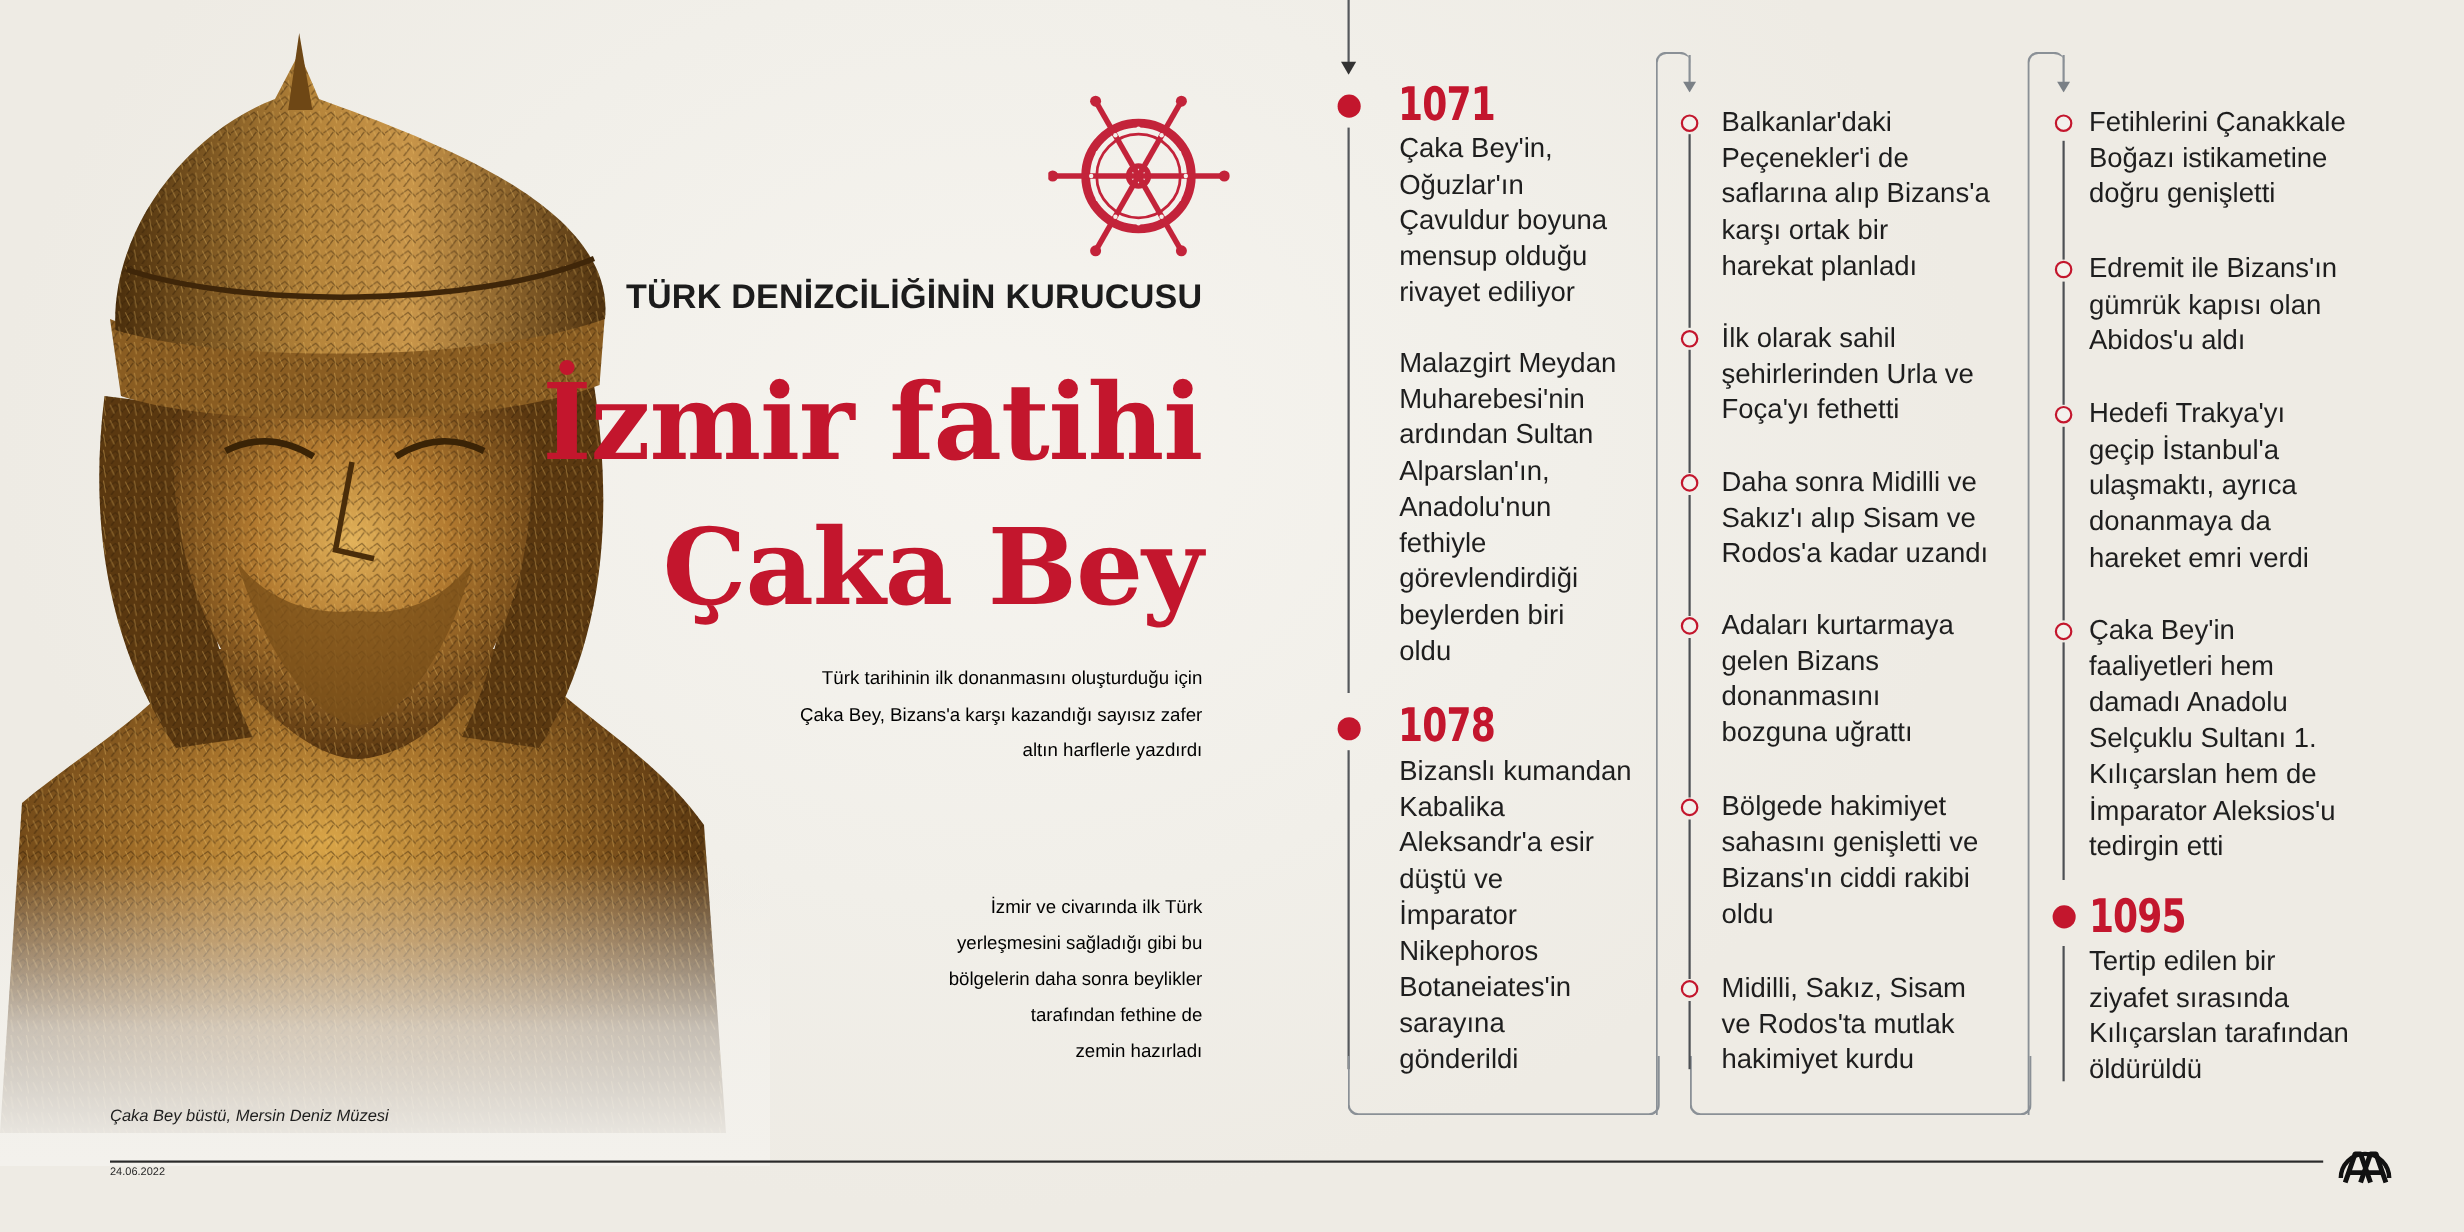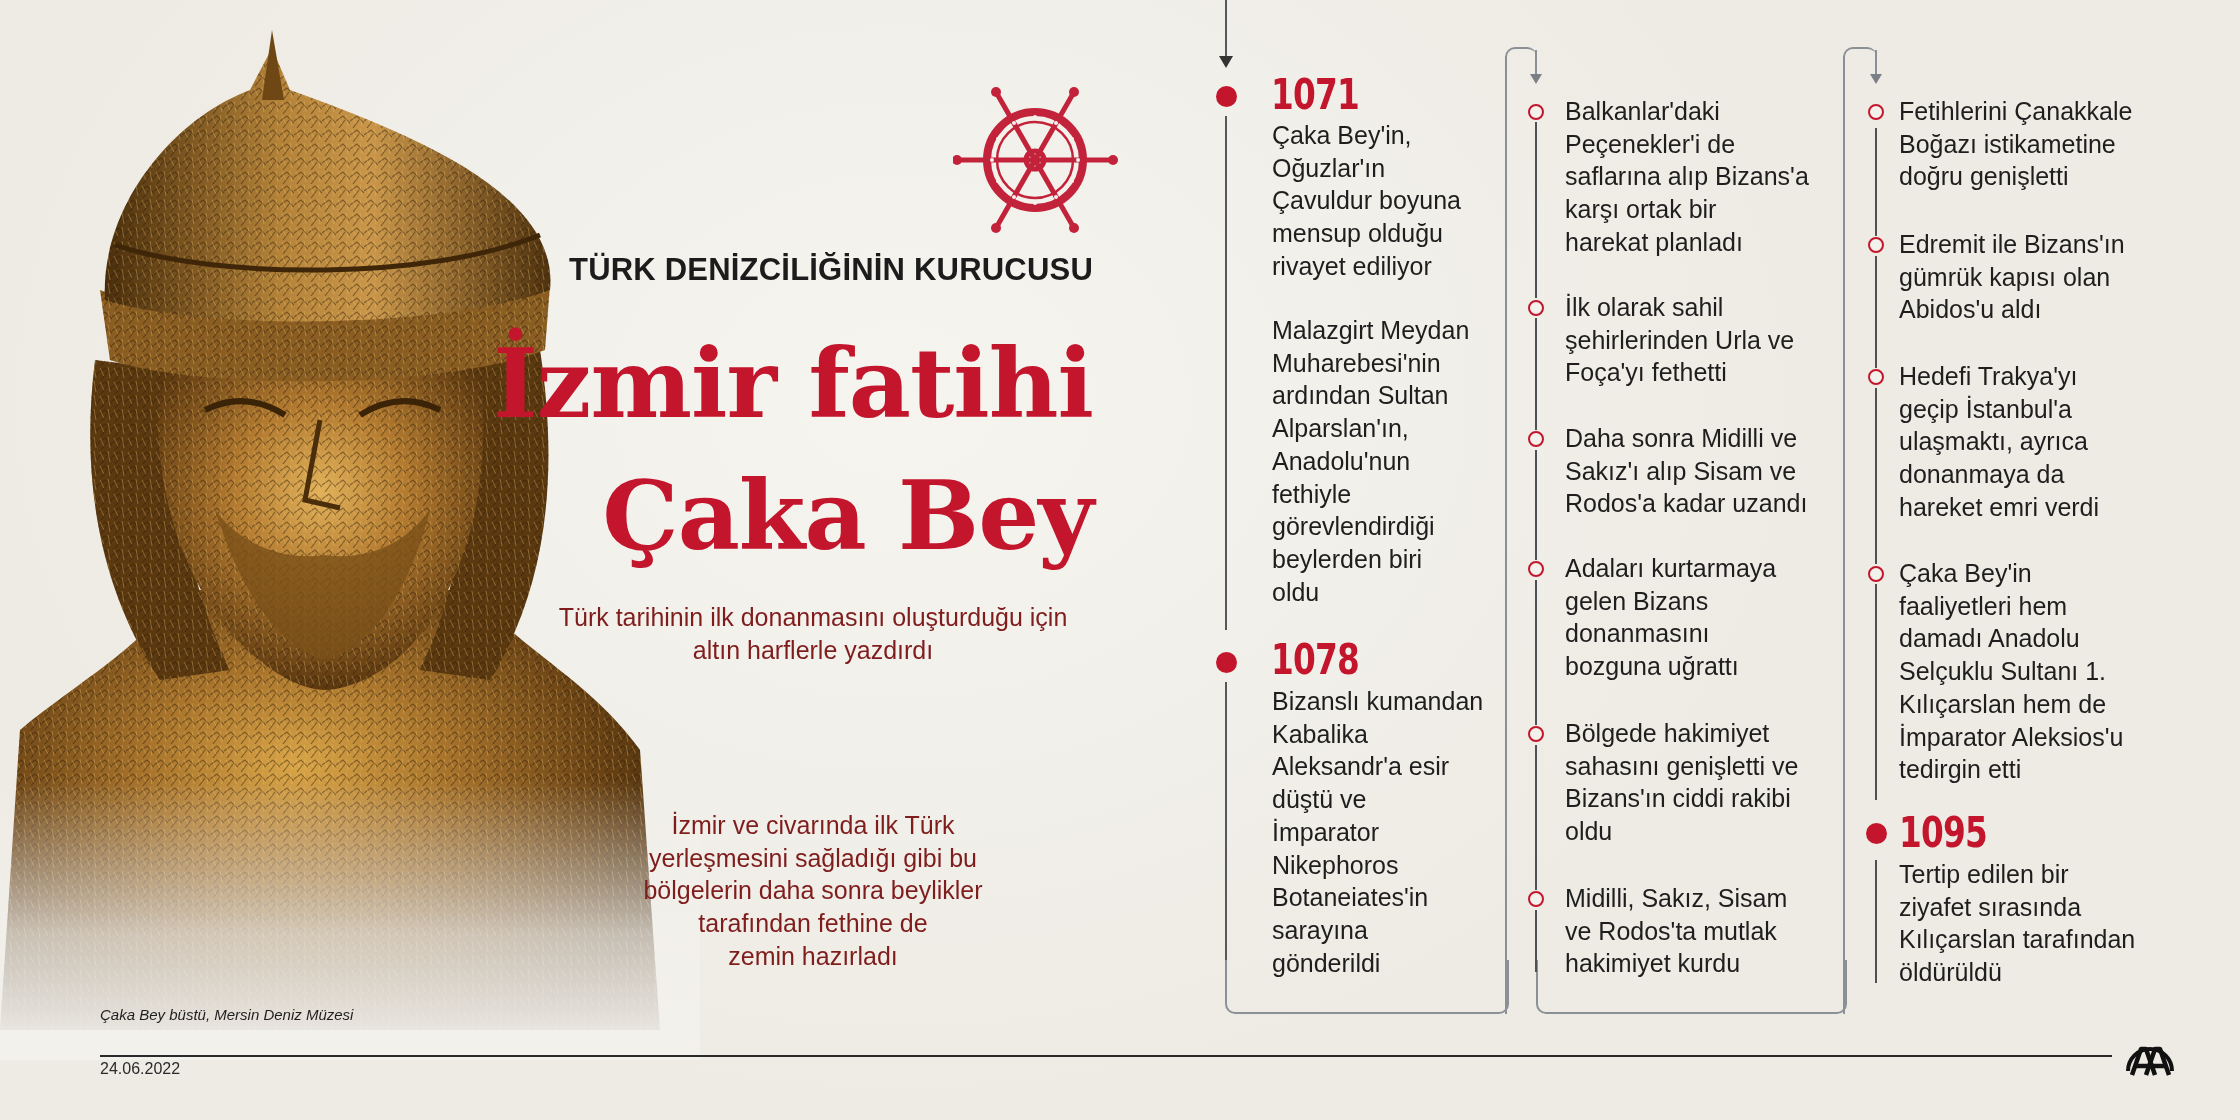--- a/index.html
+++ b/index.html
@@ -11,24 +11,24 @@
   
   .bust{position:absolute;left:0;top:30px;width:680px;height:1000px;}
   .bust-fade{position:absolute;left:0;top:780px;width:700px;height:280px;
       background:linear-gradient(to bottom,rgba(243,241,236,0) 0%,rgba(243,241,236,0.75) 55%,#f3f1ec 100%);}
   
   .wheel{position:absolute;left:953px;top:85px;width:165px;height:150px;}
   .kicker{position:absolute;right:1147px;top:252px;font-size:31px;font-weight:bold;letter-spacing:0.2px;
       color:#1c1c1c;white-space:nowrap;}
   .title{position:absolute;right:1147px;top:318px;text-align:right;font-family:"DejaVu Serif","Liberation Serif",serif;
       font-weight:bold;color:#c3162d;font-size:96px;line-height:132px;white-space:nowrap;letter-spacing:-1px;}
-  .para{position:absolute;right:1147px;text-align:center;font-size:25px;line-height:32.7px;color:#7f1d1d;width:560px;}
+  .para{position:absolute;right:1147px;text-align:right;font-size:17px;line-height:32.7px;color:#000000;width:560px;}
   .caption{position:absolute;left:100px;top:1006px;font-style:italic;font-size:15px;color:#1e1e1e;}
   .rule{position:absolute;left:100px;top:1055px;width:2012px;height:2px;background:#2a2a2a;}
-  .date{position:absolute;left:100px;top:1060px;font-size:16px;color:#2a2a2a;}
+  .date{position:absolute;left:100px;top:1060px;font-size:10px;color:#2a2a2a;}
   .aa-logo{position:absolute;left:2124px;top:1033px;width:52px;height:44px;}
   
   .tl-line{position:absolute;background:#55585c;width:2px;}
   .year{position:absolute;font-family:"DejaVu Sans","Liberation Sans",sans-serif;font-weight:bold;color:#c3162d;
       font-size:42px;line-height:44px;transform:scaleX(0.78);transform-origin:left center;letter-spacing:-1px;}
   .dot{position:absolute;width:21px;height:21px;border-radius:50%;background:#c3162d;}
   .ring{position:absolute;width:12px;height:12px;border-radius:50%;border:2px solid #c3162d;background:#f3f1ec;}
   .tl-text{position:absolute;font-size:25px;line-height:32.7px;color:#1e1e1e;white-space:pre-line;}
 </style>
 </head>
@@ -126,20 +126,21 @@
 </svg>
 
 <div class="kicker">TÜRK DENİZCİLİĞİNİN KURUCUSU</div>
 <div class="title">
   <div>İzmir fatihi</div>
   <div>Çaka Bey</div>
 </div>
 
 <div class="para" style="top:601px;">
   <div>Türk tarihinin ilk donanmasını oluşturduğu için</div>
+  <div>Çaka Bey, Bizans'a karşı kazandığı sayısız zafer</div>
   <div>altın harflerle yazdırdı</div>
 </div>
 <div class="para" style="top:809px;">
   <div>İzmir ve civarında ilk Türk</div>
   <div>yerleşmesini sağladığı gibi bu</div>
   <div>bölgelerin daha sonra beylikler</div>
   <div>tarafından fethine de</div>
   <div>zemin hazırladı</div>
 </div>
 

